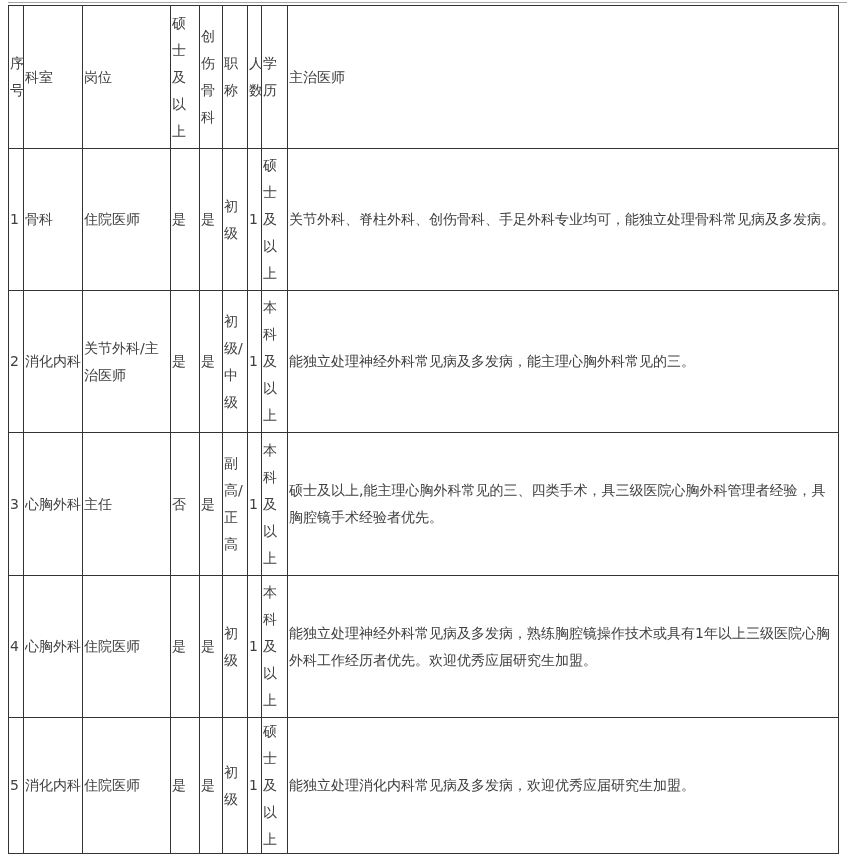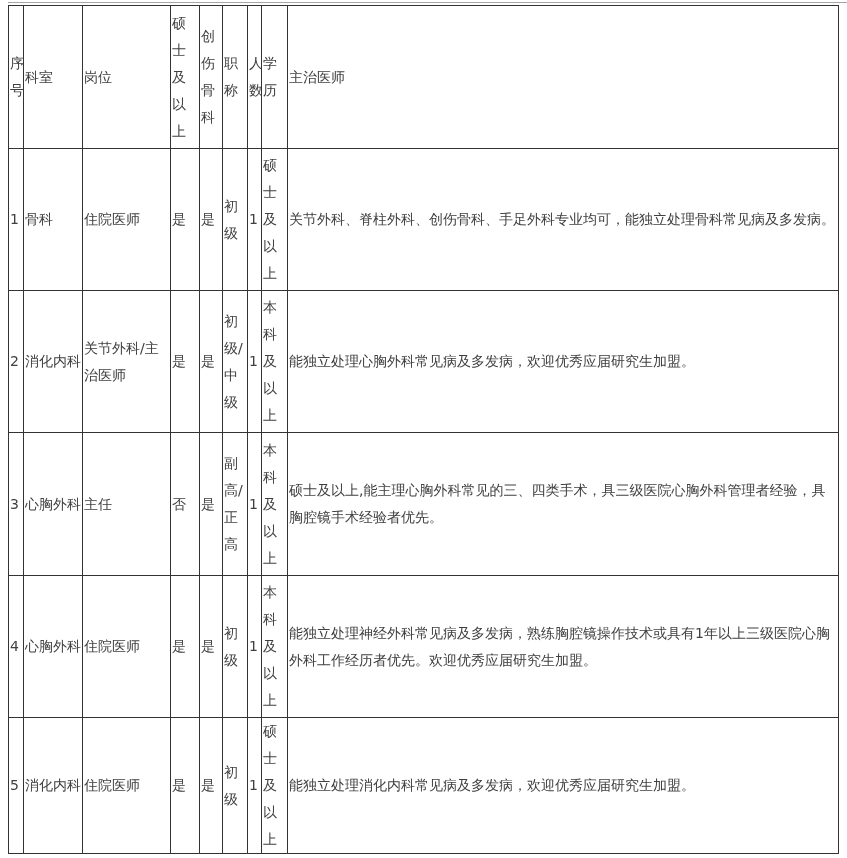--- a/index.html
+++ b/index.html
@@ -93,21 +93,21 @@
         </tr>
         <tr>
           <td>2</td>
           <td>消化内科</td>
           <td>关节外科/主治医师</td>
           <td>是</td>
           <td>是</td>
           <td>初级/中级</td>
           <td>1</td>
           <td>本科及以上</td>
-          <td>能独立处理心胸外科常见病及多发病，欢迎优秀应届研究生加盟。</td>
+          <td>能独立处理神经外科常见病及多发病，能主理心胸外科常见的三。</td>
         </tr>
         <tr>
           <td>3</td>
           <td>心胸外科</td>
           <td>主任</td>
           <td>否</td>
           <td>是</td>
           <td>副高/正高</td>
           <td>1</td>
           <td>本科及以上</td>

